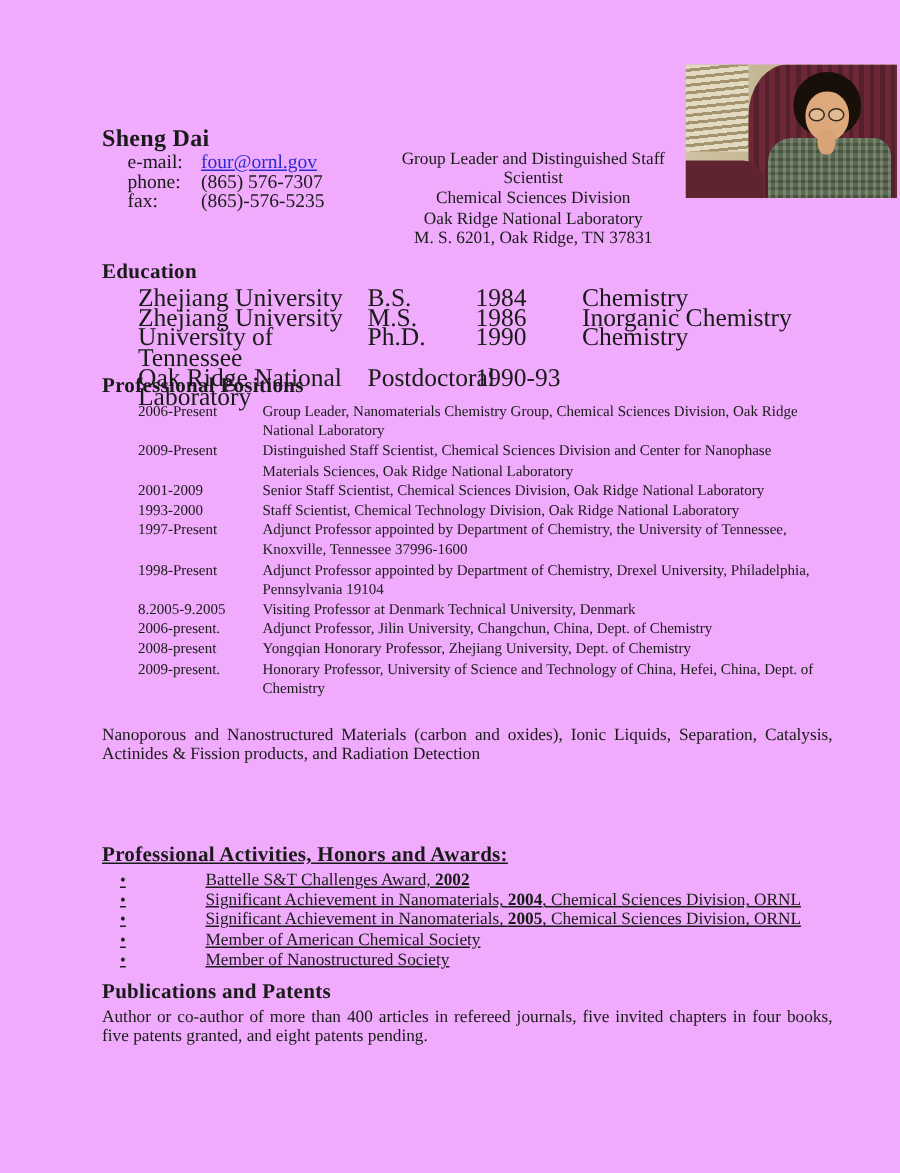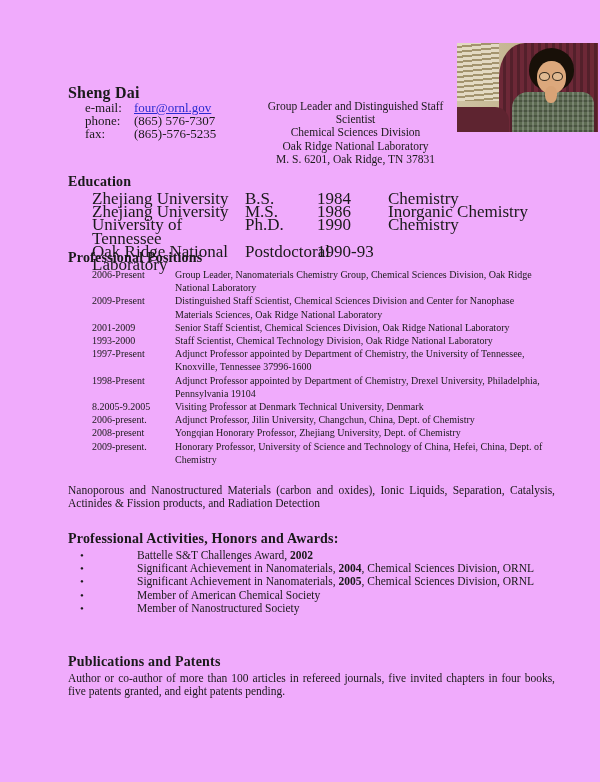--- a/index.html
+++ b/index.html
@@ -45,21 +45,21 @@
 
   .award-row { display:grid; grid-template-columns:57px 1fr; padding-left:12px; font-size:11.5px; line-height:13.2px; }
   .award-bullet { font-size:11px; }
   .award-bold { font-weight:bold; }
 
   .para { font-size:11.5px; line-height:13.2px; text-align:justify; }
 
   #sec-education    { top:153px; }
   #sec-positions    { top:229px; }
   #sec-research     { top:484px; }
-  #sec-awards       { top:510px; }
+  #sec-awards       { top:542px;text-decoration:underline; }
   #sec-publications { top:633px; }
 </style>
 </head>
 <body>
 
 <div class="page">
 
   <div class="header-block">
     <div class="person-name">Sheng Dai</div>
     <div class="contact-row">
@@ -189,16 +189,16 @@
       <span><span>Member of American Chemical Society</span><span class="award-bold"></span><span></span></span>
     </div>
     <div class="award-row">
       <span class="award-bullet">•</span>
       <span><span>Member of Nanostructured Society</span><span class="award-bold"></span><span></span></span>
     </div>
   </div>
 
   <div class="section" id="sec-publications">
     <div class="section-heading">Publications and Patents</div>
-    <div class="para">Author or co-author of more than 100 articles in refereed journals, five invited chapters in four books, five patents granted, and eight patents pending.</div>
+    <div class="para">Author or co-author of more than 400 articles in refereed journals, five invited chapters in four books, five patents granted, and eight patents pending.</div>
   </div>
 
 </div>
 
 </body></html>

